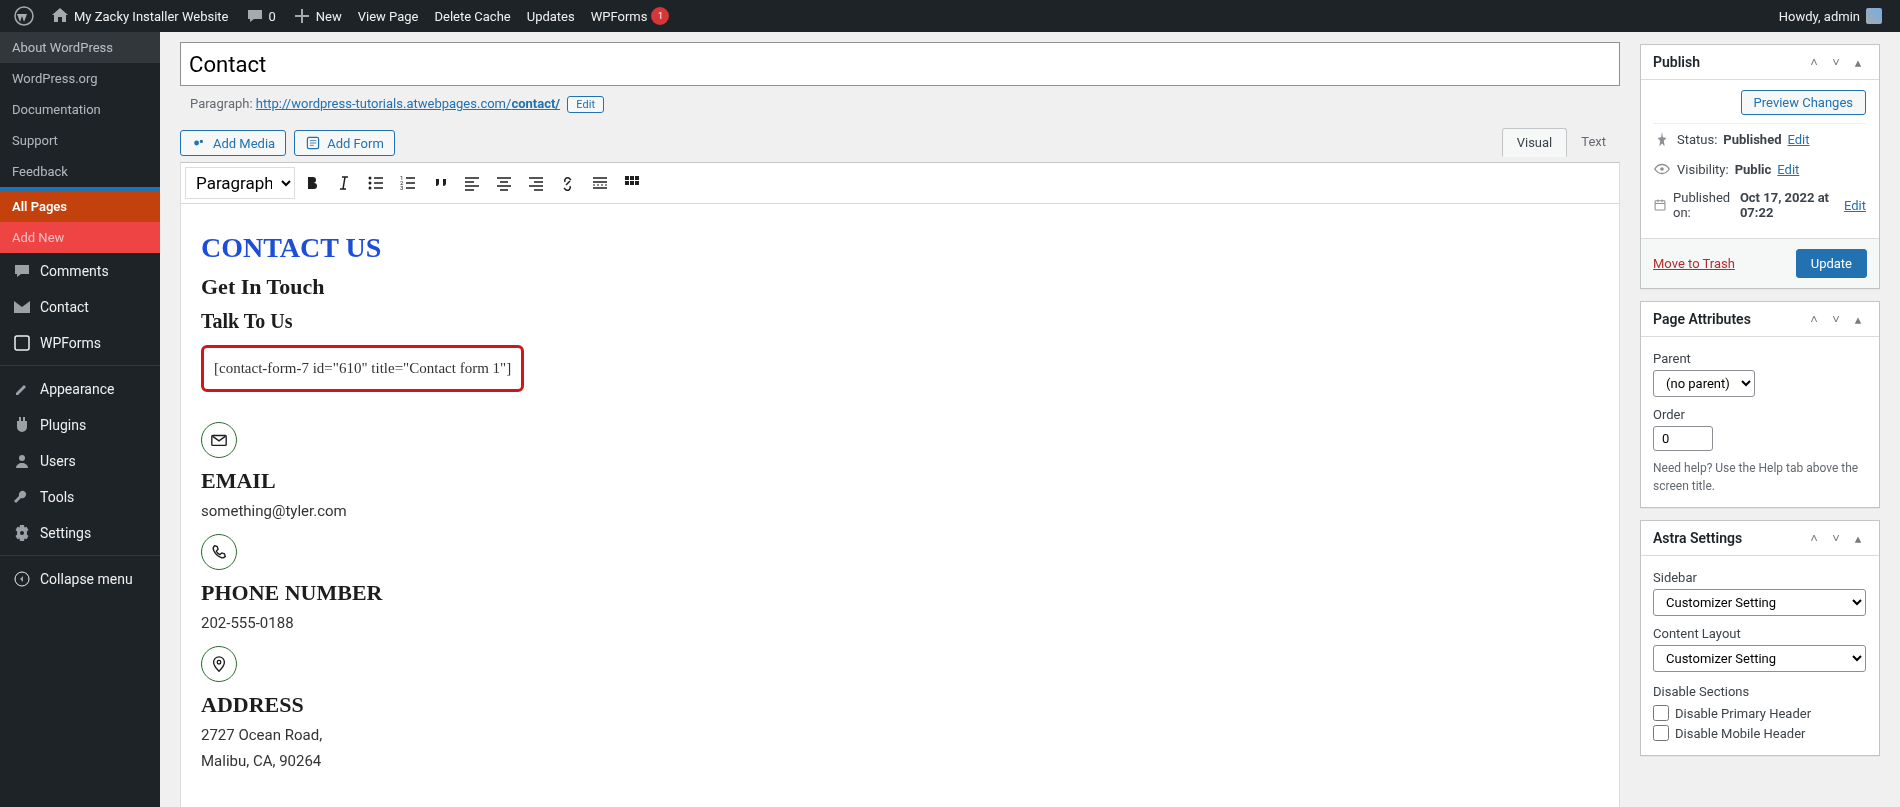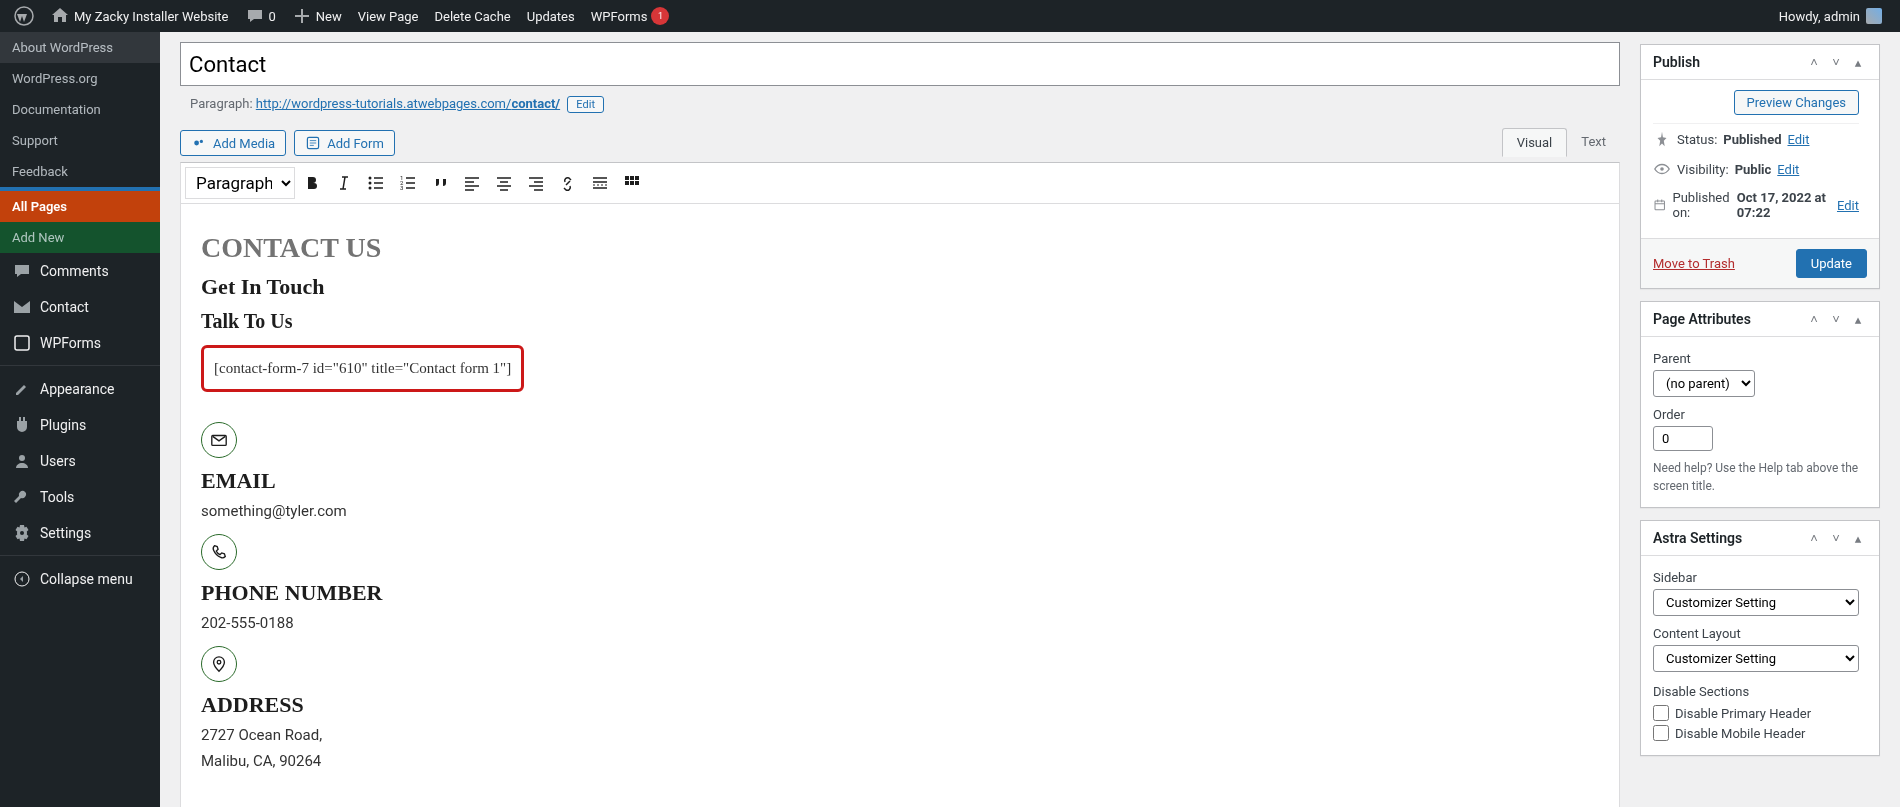--- a/index.html
+++ b/index.html
@@ -43,35 +43,35 @@
 
     .editor-wrap { margin-top: 6px; border: 1px solid #dcdcde; background:#fff; }
     .editor-tabs-outer { display:flex; justify-content:flex-end; position:relative; top:1px; border:none; }
     
     .toolbar { background:#fff; border-bottom:1px solid #dcdcde; padding: 4px; display:flex; align-items:center; gap:2px; }
     .toolbar select { padding:4px 6px; font-size:17px; border:1px solid #dcdcde; background:#fff; width: 110px; }
     .toolbar .tbtn { width:30px; height:30px; display:flex; align-items:center; justify-content:center; cursor:pointer; border-radius:2px; }
     .toolbar .tbtn svg { width:20px; height:20px; fill:#1e1e1e; }
 
     .content-area { padding: 20px 20px 30px 20px; min-height: 500px; font-family: Georgia, serif; color:#333; }
-    .content-area h2 { font-family: Georgia,"Times New Roman",serif; font-weight:bold; font-size: 28px; margin: 8px 0; color:#737373; }
+    .content-area h2 { font-family: Georgia,"Times New Roman",serif; font-weight:bold; font-size: 28px; margin: 8px 0; color:#1d4ed8; }
     .content-area h3 { font-family: Georgia,serif; font-weight:bold; font-size: 22px; margin: 10px 0 6px 0; color:#1d1d1d; }
     .content-area h4 { font-family: Georgia,serif; font-weight:bold; font-size: 20px; margin: 10px 0 6px 0; color:#1d1d1d; }
     .shortcode-box { border: 3px solid #cc1818; border-radius: 6px; padding: 12px 10px; font-size: 15px; font-family: Georgia,serif; margin: 6px 0 16px 0; display:inline-block; min-width: 300px; }
     .icon-circle { width:36px; height:36px; border:1px solid #2b6b2b; border-radius:50%; display:flex; align-items:center; justify-content:center; margin: 14px 0 8px 0; }
     .icon-circle svg { width:18px; height:18px; stroke:#1d1d1d; fill:none; stroke-width:1.5; }
     .content-area p { font-size:15px; margin: 8px 0; }
 
     
     .postbox { background:#fff; border:1px solid #c3c4c7; box-shadow: 0 1px 1px rgba(0,0,0,.04); margin-top: 12px; }
     .postbox-header { display:flex; align-items:center; justify-content:space-between; border-bottom:1px solid #dcdcde; padding: 8px 12px; }
     .postbox-header h2 { font-size:14px; font-weight:600; color:#1d2327; }
     .postbox-header .handles { display:flex; gap:4px; }
     .postbox-header .handles span { width:18px; height:18px; display:flex; align-items:center; justify-content:center; cursor:pointer; color:#787c82; }
-    .postbox-body { padding: 10px 20px 12px 12px; }
+    .postbox-body { padding: 10px 13px 12px 12px; }
     .postbox-body .row { padding: 6px 0; display:flex; align-items:center; gap:6px; font-size:13px; }
     .postbox-body .row svg { width:18px; height:18px; fill:#8c8f94; }
     .postbox-body a { color:#2271b1; text-decoration:underline; cursor:pointer; }
     .postbox-footer { display:flex; justify-content:space-between; align-items:center; padding: 10px 12px; border-top:1px solid #dcdcde; background:#f6f7f7; }
     .btn-primary { background:#2271b1; color:#fff; border:1px solid #2271b1; padding:6px 14px; border-radius:3px; font-size:13px; cursor:pointer; }
     .btn-secondary { background:#f6f7f7; color:#2271b1; border:1px solid #2271b1; padding:4px 12px; border-radius:3px; font-size:13px; cursor:pointer; }
     .postbox-body label { display:block; font-size:13px; margin: 4px 0; }
     .postbox-body select, .postbox-body input[type=number] { border:1px solid #8c8f94; padding:4px 8px; font-size:13px; border-radius:3px; background:#fff; }
     .postbox-body select { min-width: 90px; }
     .postbox-body select.full { width:100%; }
@@ -142,21 +142,21 @@
   <div class="sidebar">
     <a class="sub dark" style="background:#32373c;">About WordPress</a>
     <a class="sub dark">WordPress.org</a>
     <a class="sub dark">Documentation</a>
     <a class="sub dark">Support</a>
     <a class="sub dark">Feedback</a>
     <div style="height:4px; background:#2271b1;"></div>
     <a class="sub current" style="background:#c2410c; color:#fff;">
         <span>All Pages</span>
       </a>
-    <a class="sub" style="background:#14532d;">
+    <a class="sub" style="background:#ef4444;">
         <span>Add New</span>
       </a>
     <a>
         <span class="icon">
           <svg viewBox="0 0 20 20">
             <path d="M3 4h14v9H9l-4 3v-3H3z"></path>
           </svg>
         </span>
         <span>Comments</span>
       </a>

